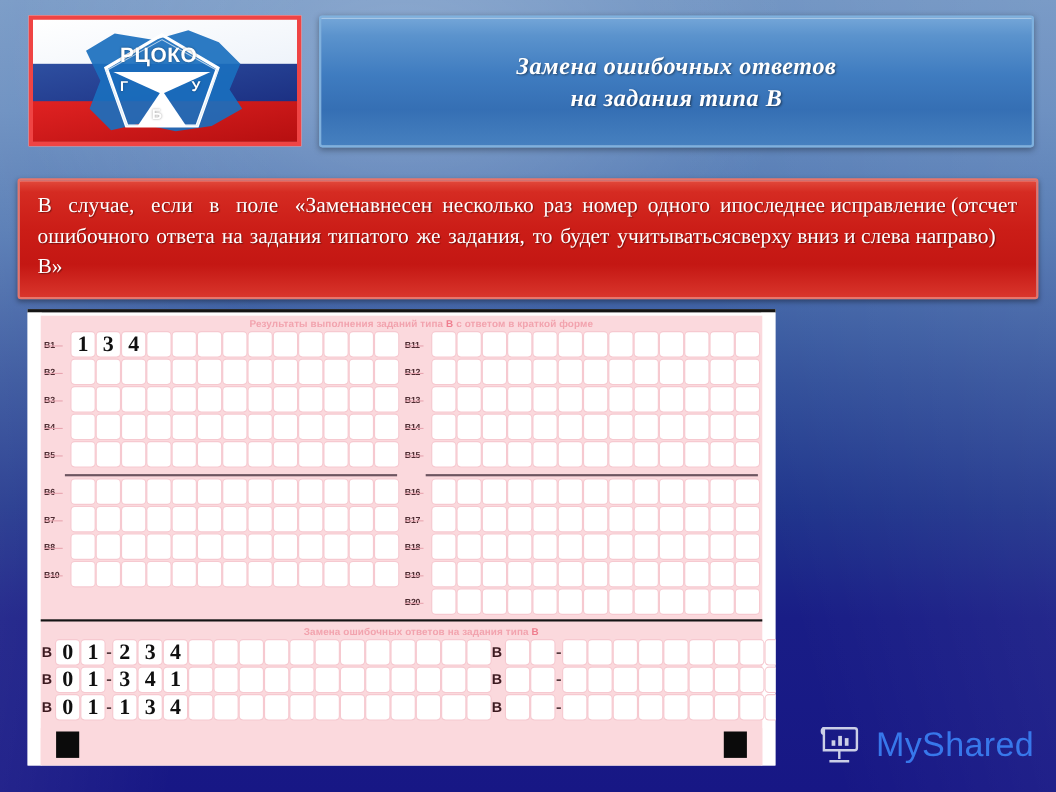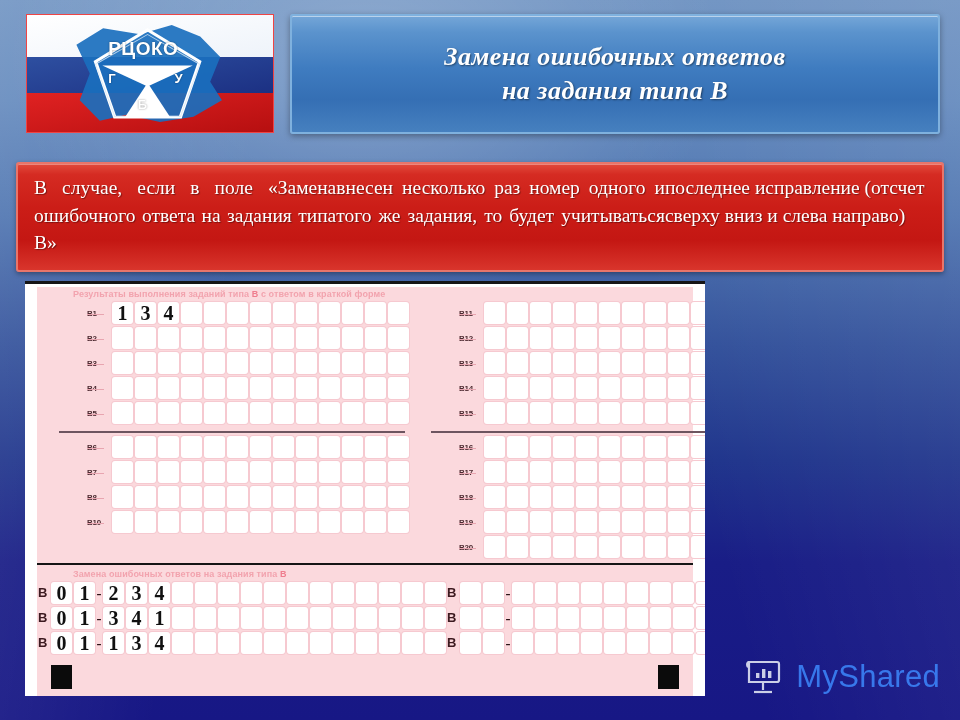--- a/index.html
+++ b/index.html
@@ -36,21 +36,21 @@
       linear-gradient(100deg, rgba(255,255,255,0.10) 0%, rgba(255,255,255,0) 26%),
       linear-gradient(255deg, rgba(255,255,255,0.08) 0%, rgba(255,255,255,0) 34%);
   }
 
   
   #logo-box {
     position: absolute;
     left: 26px; top: 14px;
     width: 248px; height: 119px;
     background: #fff;
-    border: 1px solid #ef4444;
+    border: 4px solid #ef4444;
     overflow: hidden;
   }
   .flag-bands { position: absolute; inset: 0; }
   .flag-bands i { position: absolute; left: 0; width: 100%; display: block; }
   .band-w { top: 0;   height: 38%; background: linear-gradient(170deg,#ffffff,#eef3fa); }
   .band-b { top: 36%; height: 33%; background: linear-gradient(170deg,#2e4fa0,#1b2f82); }
   .band-r { top: 67%; height: 33%; background: linear-gradient(170deg,#e02222,#b60f10); }
   .map-shape {
     position: absolute; left: 16%; top: 6%;
     width: 68%; height: 88%;
@@ -87,21 +87,21 @@
     border: 2px solid #7fb1de;
     border-radius: 3px;
     box-shadow: 0 2px 6px rgba(0,0,0,.35), inset 0 1px 0 rgba(255,255,255,.5);
     display: flex; align-items: center; justify-content: center;
   }
   #title-text {
     color: #ffffff;
     font-family: "Liberation Serif", serif;
     font-style: italic;
     font-weight: bold;
-    font-size: 26px;
+    font-size: 22px;
     line-height: 1.32;
     text-align: center;
     letter-spacing: .5px;
     text-shadow: 1px 1px 2px rgba(0,0,0,.45);
     white-space: pre-line;
   }
 
   
   #note-banner {
     position: absolute;
@@ -137,39 +137,39 @@
   }
   .form-inner {
     position: absolute;
     left: 12px; top: 3px;
     width: 656px; height: 409px;
     background: #fbd9dd;
   }
 
   .sect-caption {
     height: 15px;
+    text-align: center;
     color: #f2a3ae;
     font-family: "Liberation Sans", sans-serif;
     font-size: 9px;
     font-weight: bold;
     letter-spacing: .1px;
     line-height: 15px;
     white-space: nowrap;
     padding-left: 36px;
   }
   .sect-caption b { color: #ef7d8e; }
 
   .panes { display: flex; }
   .pane  { flex: 1; }
 
   .grid-row {
     display: flex;
     align-items: flex-start;
     height: 25px;
-    padding-left: 47px;
   }
   .row-tag {
     width: 28px;
     flex: 0 0 28px;
     color: #4c2a30;
     font-family: "Liberation Sans", sans-serif;
     font-size: 8px;
     font-weight: bold;
     letter-spacing: -.2px;
     padding-left: 3px;

